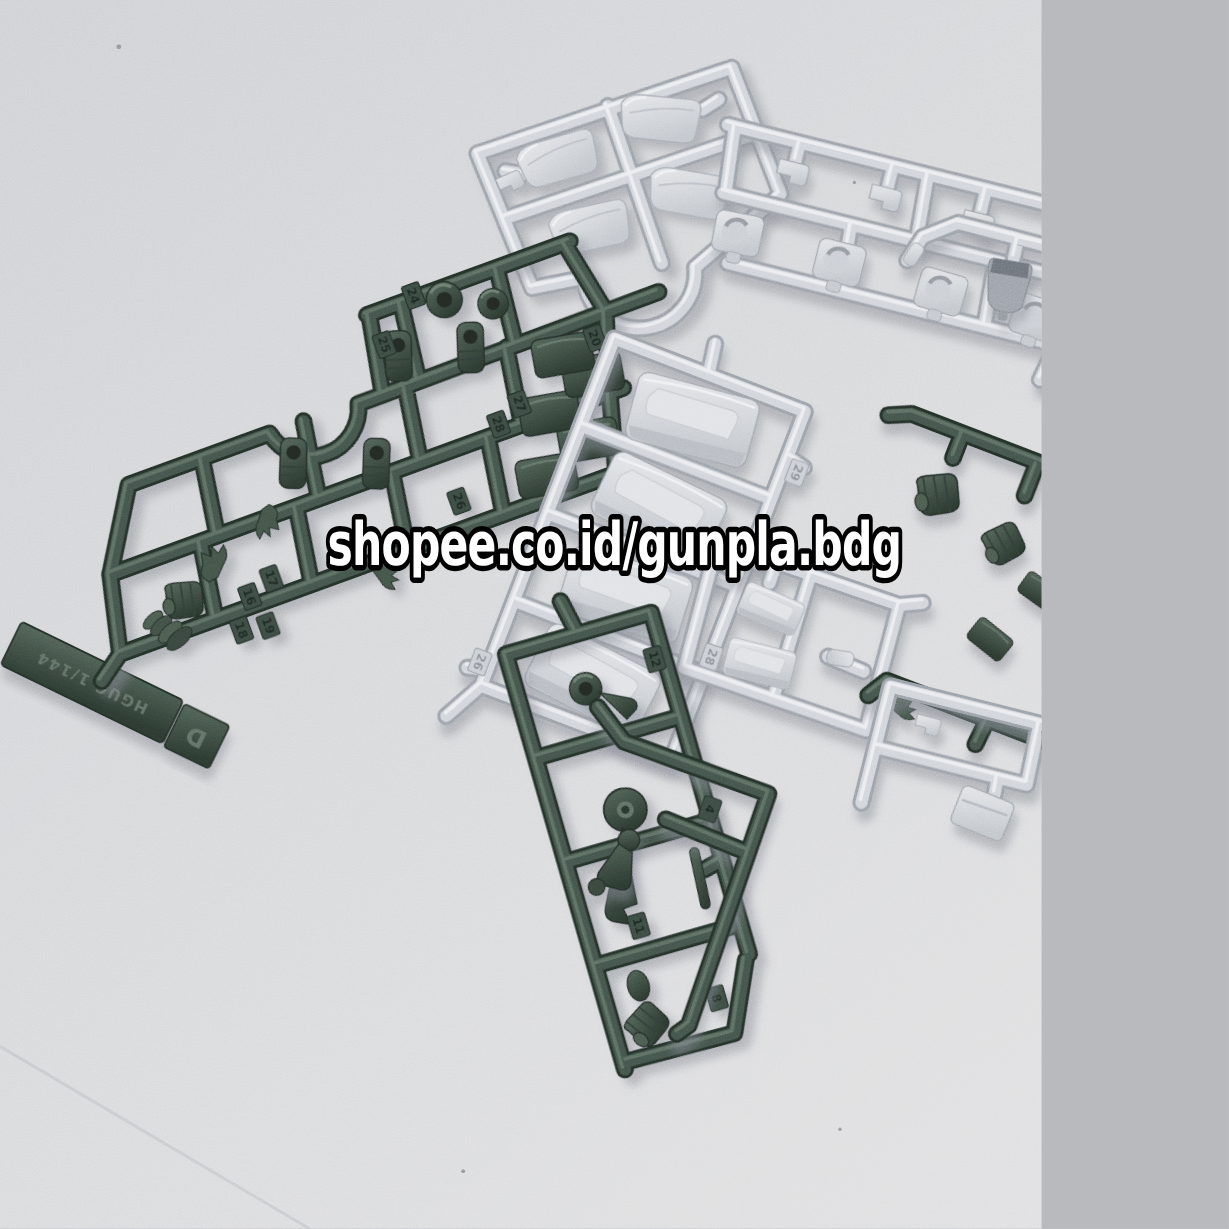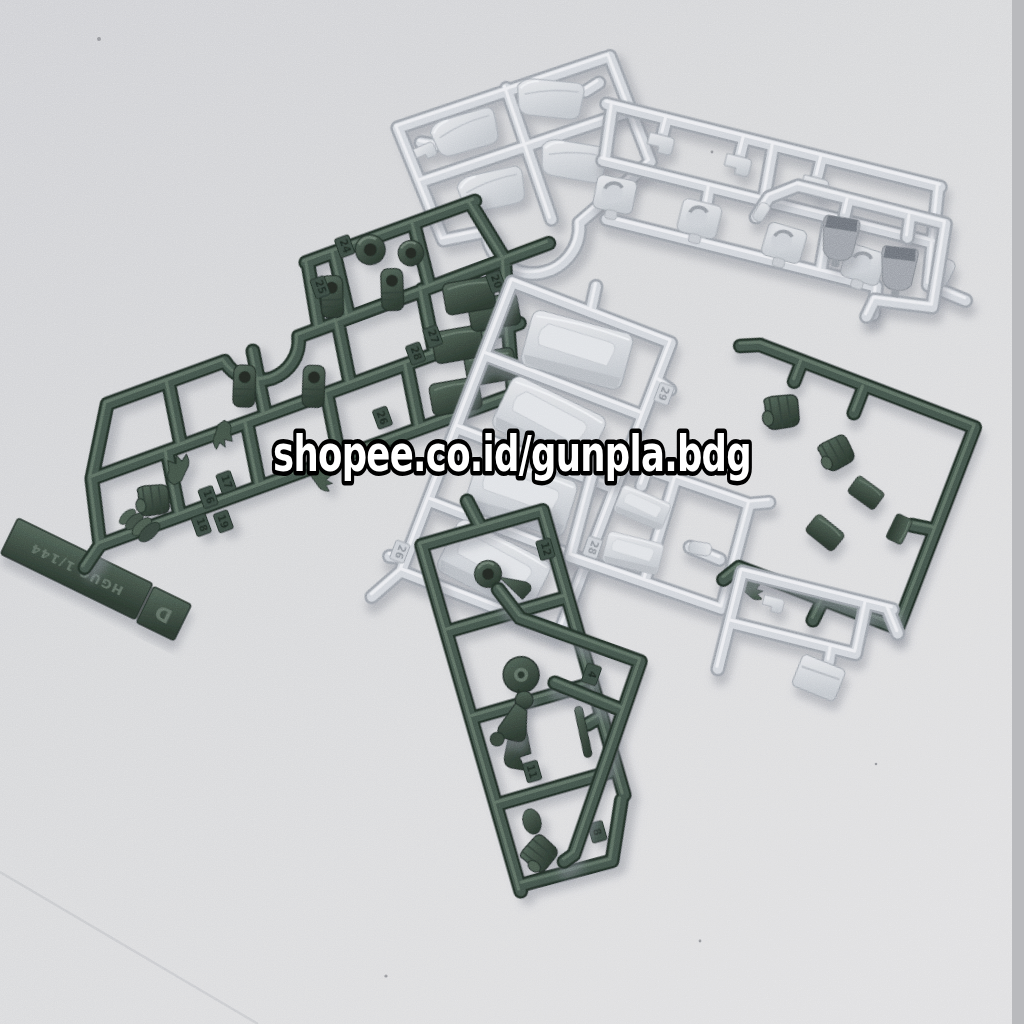--- a/index.html
+++ b/index.html
@@ -1,16 +1,16 @@
 <!DOCTYPE html>
 <html><head>
 <meta charset="utf-8">
 <style>
   html,body{margin:0;padding:0;background:#b9babd;}
-  .stage{width:1012px;height:1024px;position:relative;overflow:hidden;}
+  .stage{width:868px;height:1024px;position:relative;overflow:hidden;}
   svg{display:block}
   
   .gb{stroke:#1e2a23;stroke-width:15;fill:none;stroke-linecap:round;stroke-linejoin:round}
   .gm{stroke:#3c4e44;stroke-width:10;fill:none;stroke-linecap:round;stroke-linejoin:round}
   .gh{stroke:#68796c;stroke-width:3;fill:none;stroke-linecap:round;opacity:.6}
   .lb{stroke:#969ca4;stroke-width:15;fill:none;stroke-linecap:round;stroke-linejoin:round}
   .lm{stroke:#cfd3d9;stroke-width:10;fill:none;stroke-linecap:round;stroke-linejoin:round}
   .lh{stroke:#f1f3f5;stroke-width:3;fill:none;stroke-linecap:round;opacity:.8}
   .tagG rect{fill:#36453c;stroke:#1f2b24;stroke-width:1}
   .tagG text{fill:#19241e;font:700 10px "DejaVu Sans",sans-serif;text-anchor:middle}

